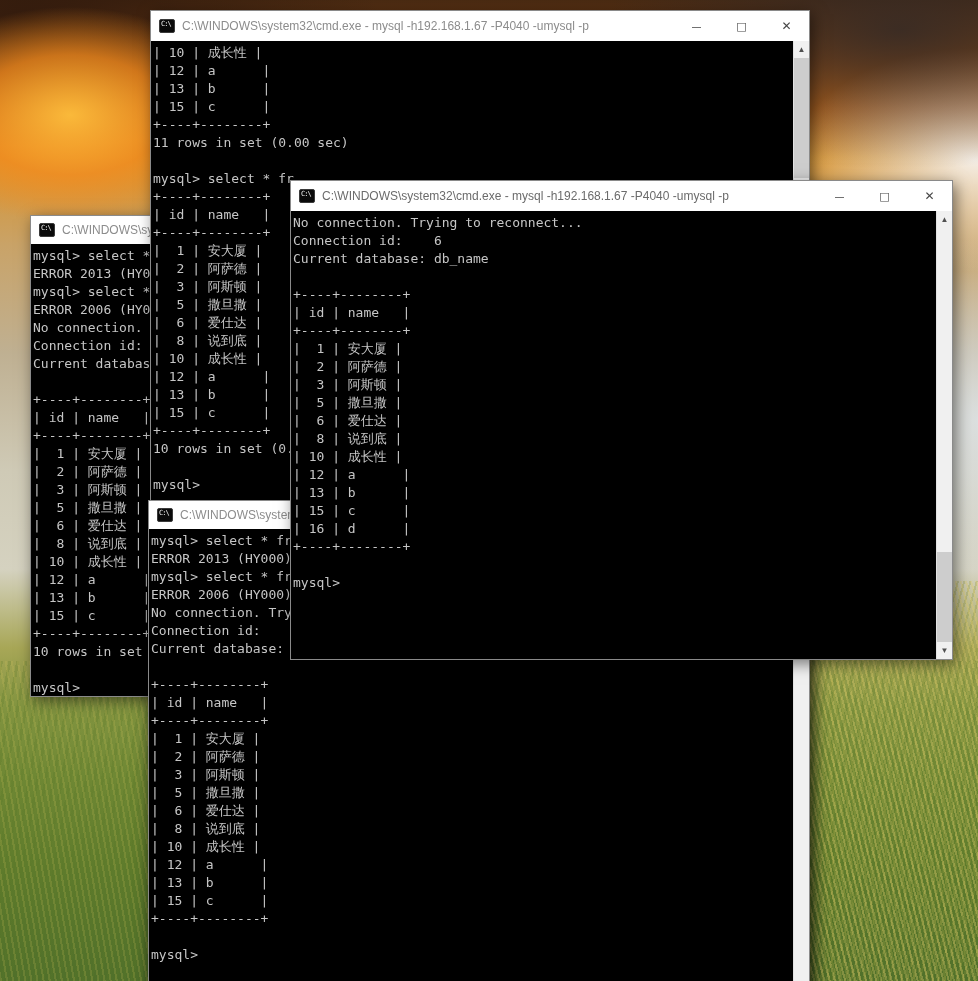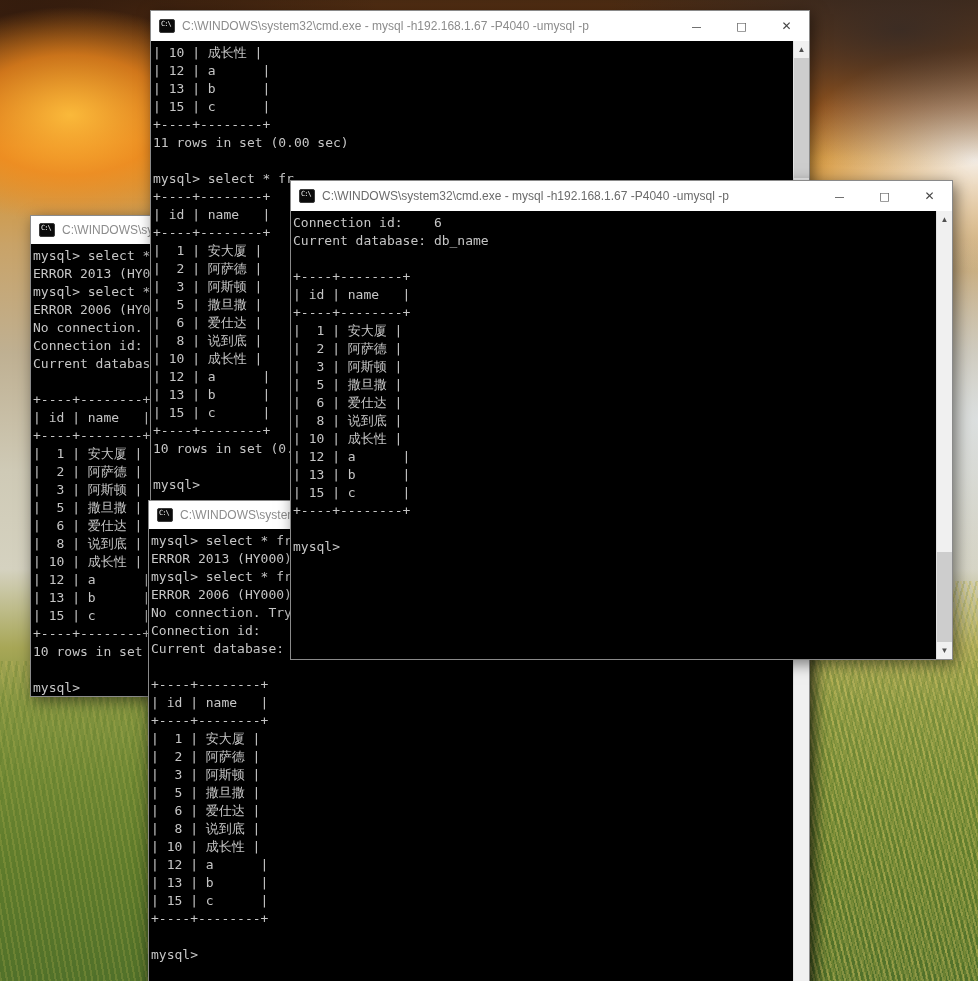--- a/index.html
+++ b/index.html
@@ -224,36 +224,38 @@
         </span>
       <span class="title">C:\WINDOWS\system32\cmd.exe - mysql  -h192.168.1.67 -P4040 -umysql -p</span>
       <span class="tbtns">
         <span class="tbtn min">—</span>
         <span class="tbtn max">□</span>
         <span class="tbtn cls">✕</span>
       </span>
     </div>
     <div class="term">
       <div>
+          <div class="tline">No connection. Trying to reconnect...</div>
           <div class="tline">Connection id:    6</div>
           <div class="tline">Current database: db_name</div>
           <div class="tline">&nbsp;</div>
           <div class="tline">+----+--------+</div>
           <div class="tline">| id | name   |</div>
           <div class="tline">+----+--------+</div>
           <div class="tline">|  1 | 安大厦 |</div>
           <div class="tline">|  2 | 阿萨德 |</div>
           <div class="tline">|  3 | 阿斯顿 |</div>
           <div class="tline">|  5 | 撒旦撒 |</div>
           <div class="tline">|  6 | 爱仕达 |</div>
           <div class="tline">|  8 | 说到底 |</div>
           <div class="tline">| 10 | 成长性 |</div>
           <div class="tline">| 12 | a      |</div>
           <div class="tline">| 13 | b      |</div>
           <div class="tline">| 15 | c      |</div>
+          <div class="tline">| 16 | d      |</div>
           <div class="tline">+----+--------+</div>
           <div class="tline">&nbsp;</div>
           <div class="tline">mysql&gt; </div>
         </div>
     </div>
     <div class="vscroll">
       <span class="sarrow up">▲</span>
       <span class="sthumb"></span>
       <span class="sarrow down">▼</span>
     </div>

